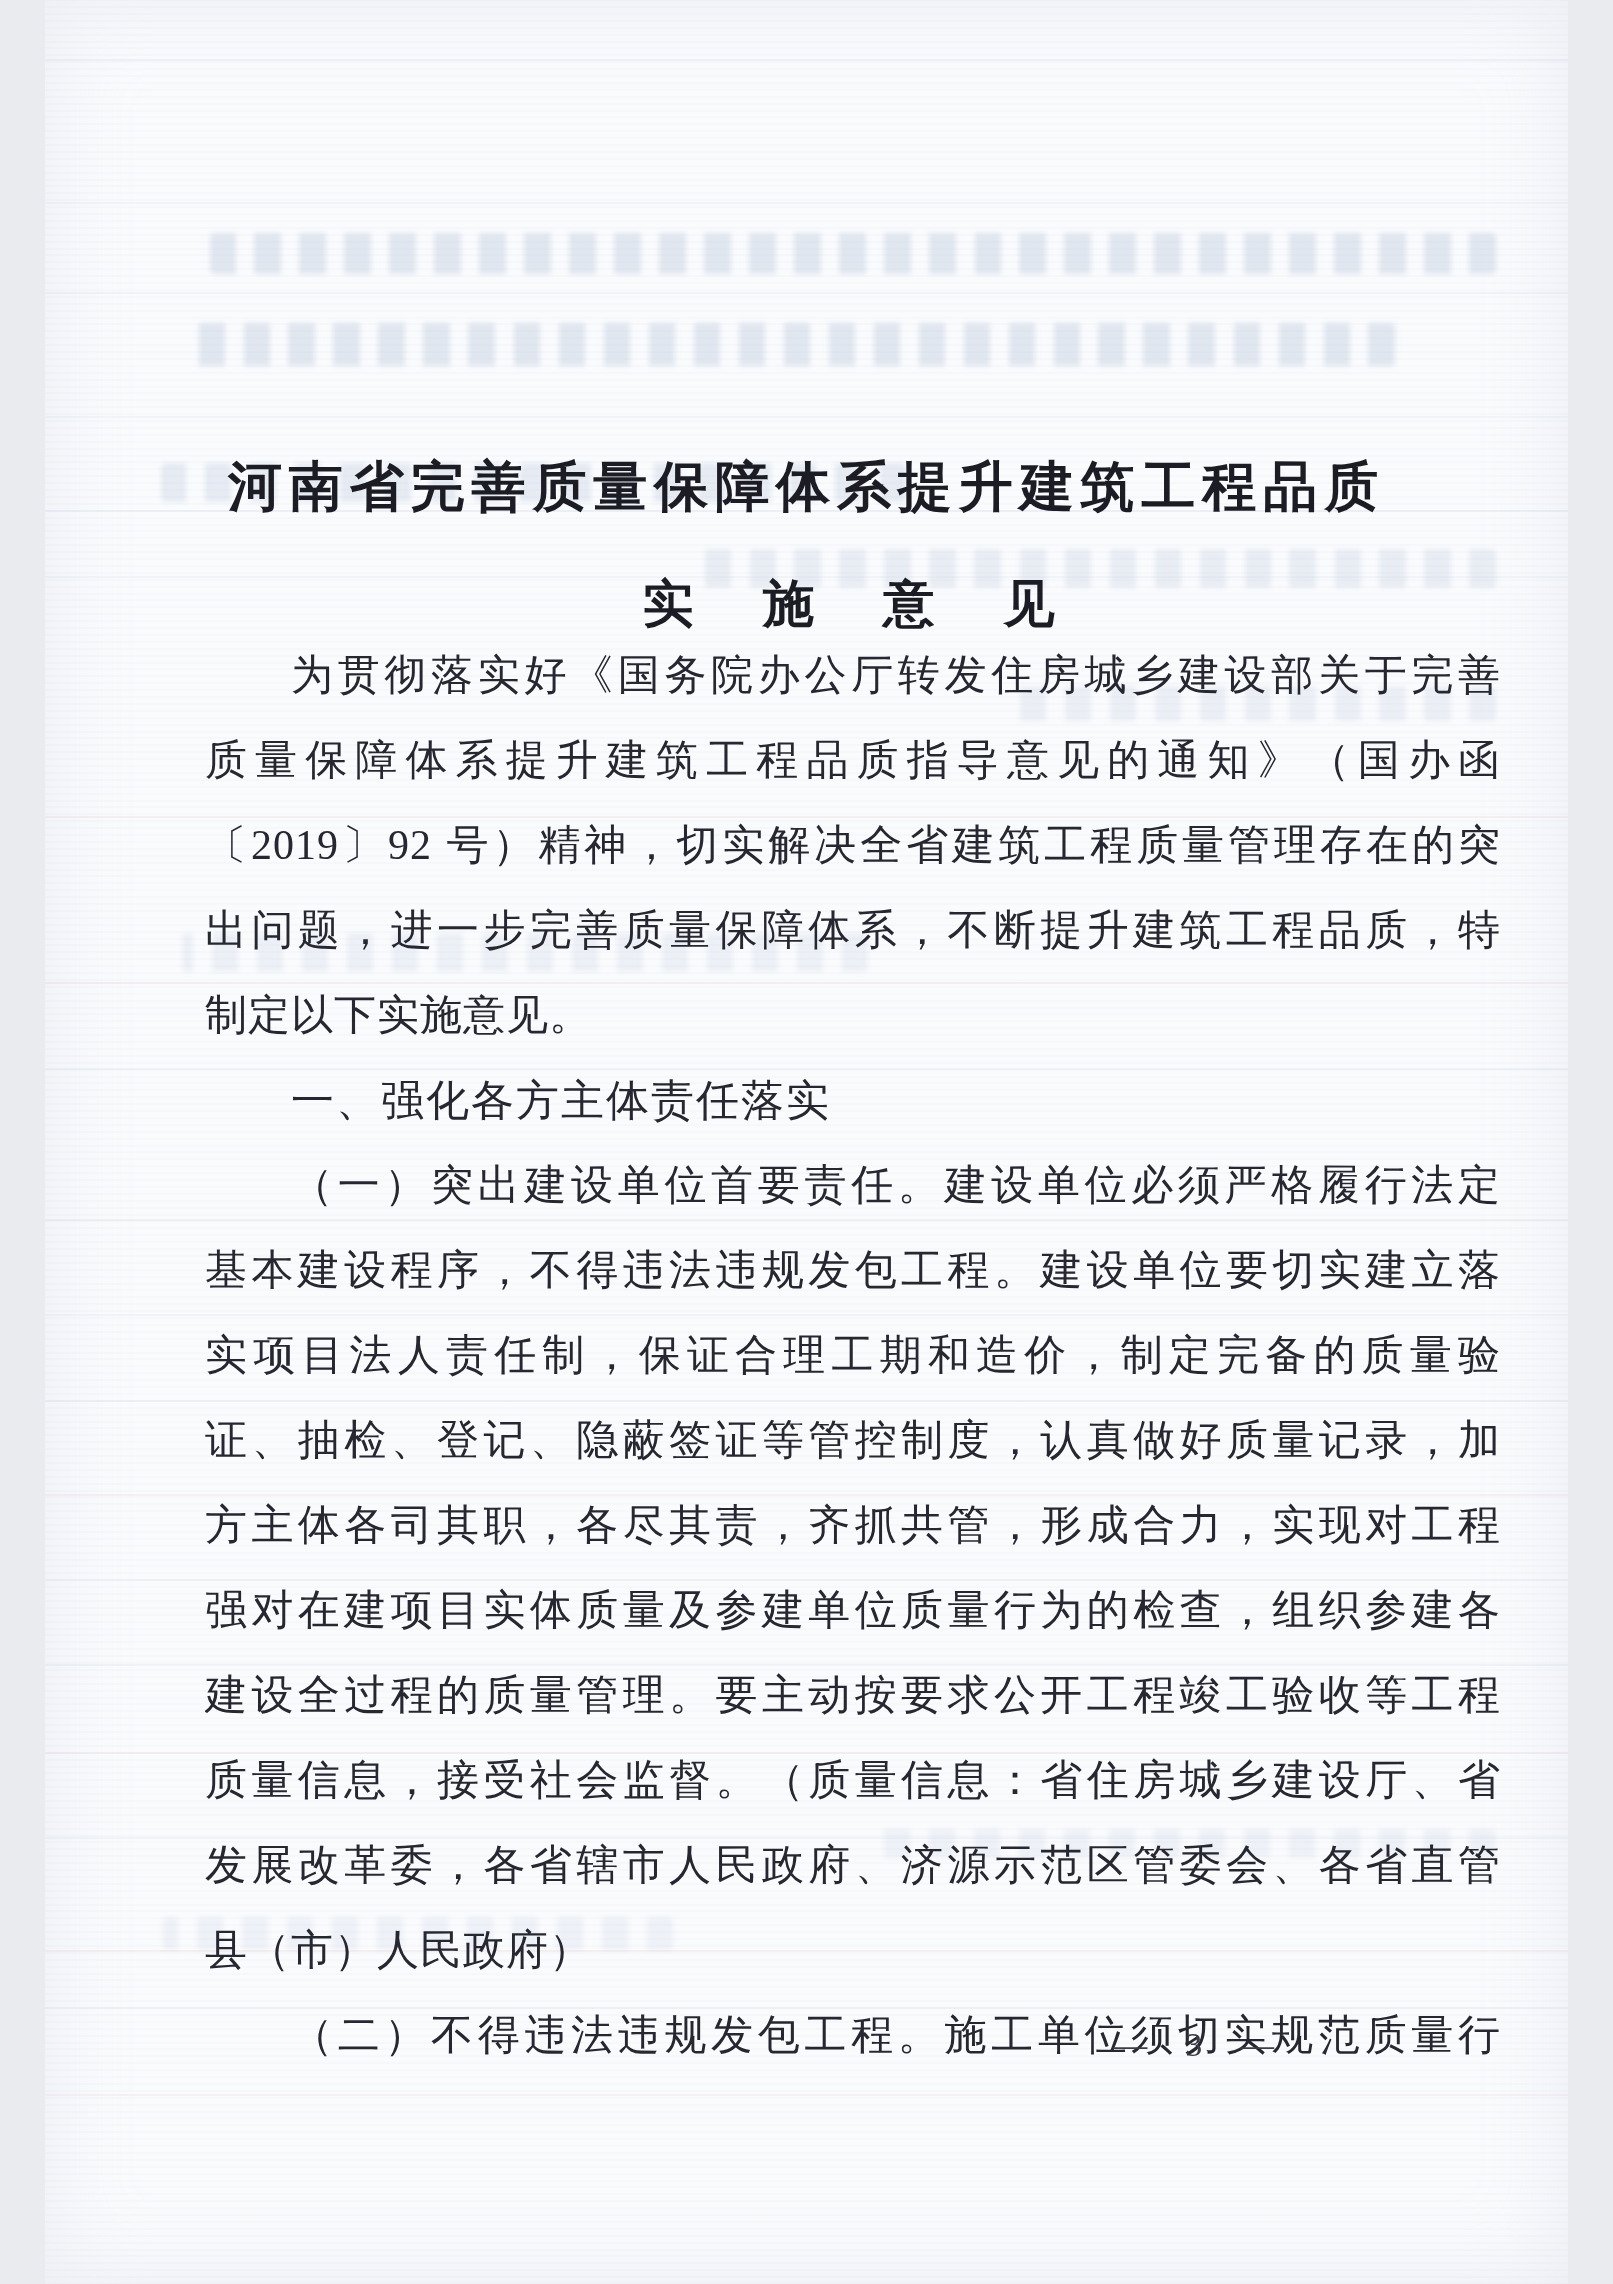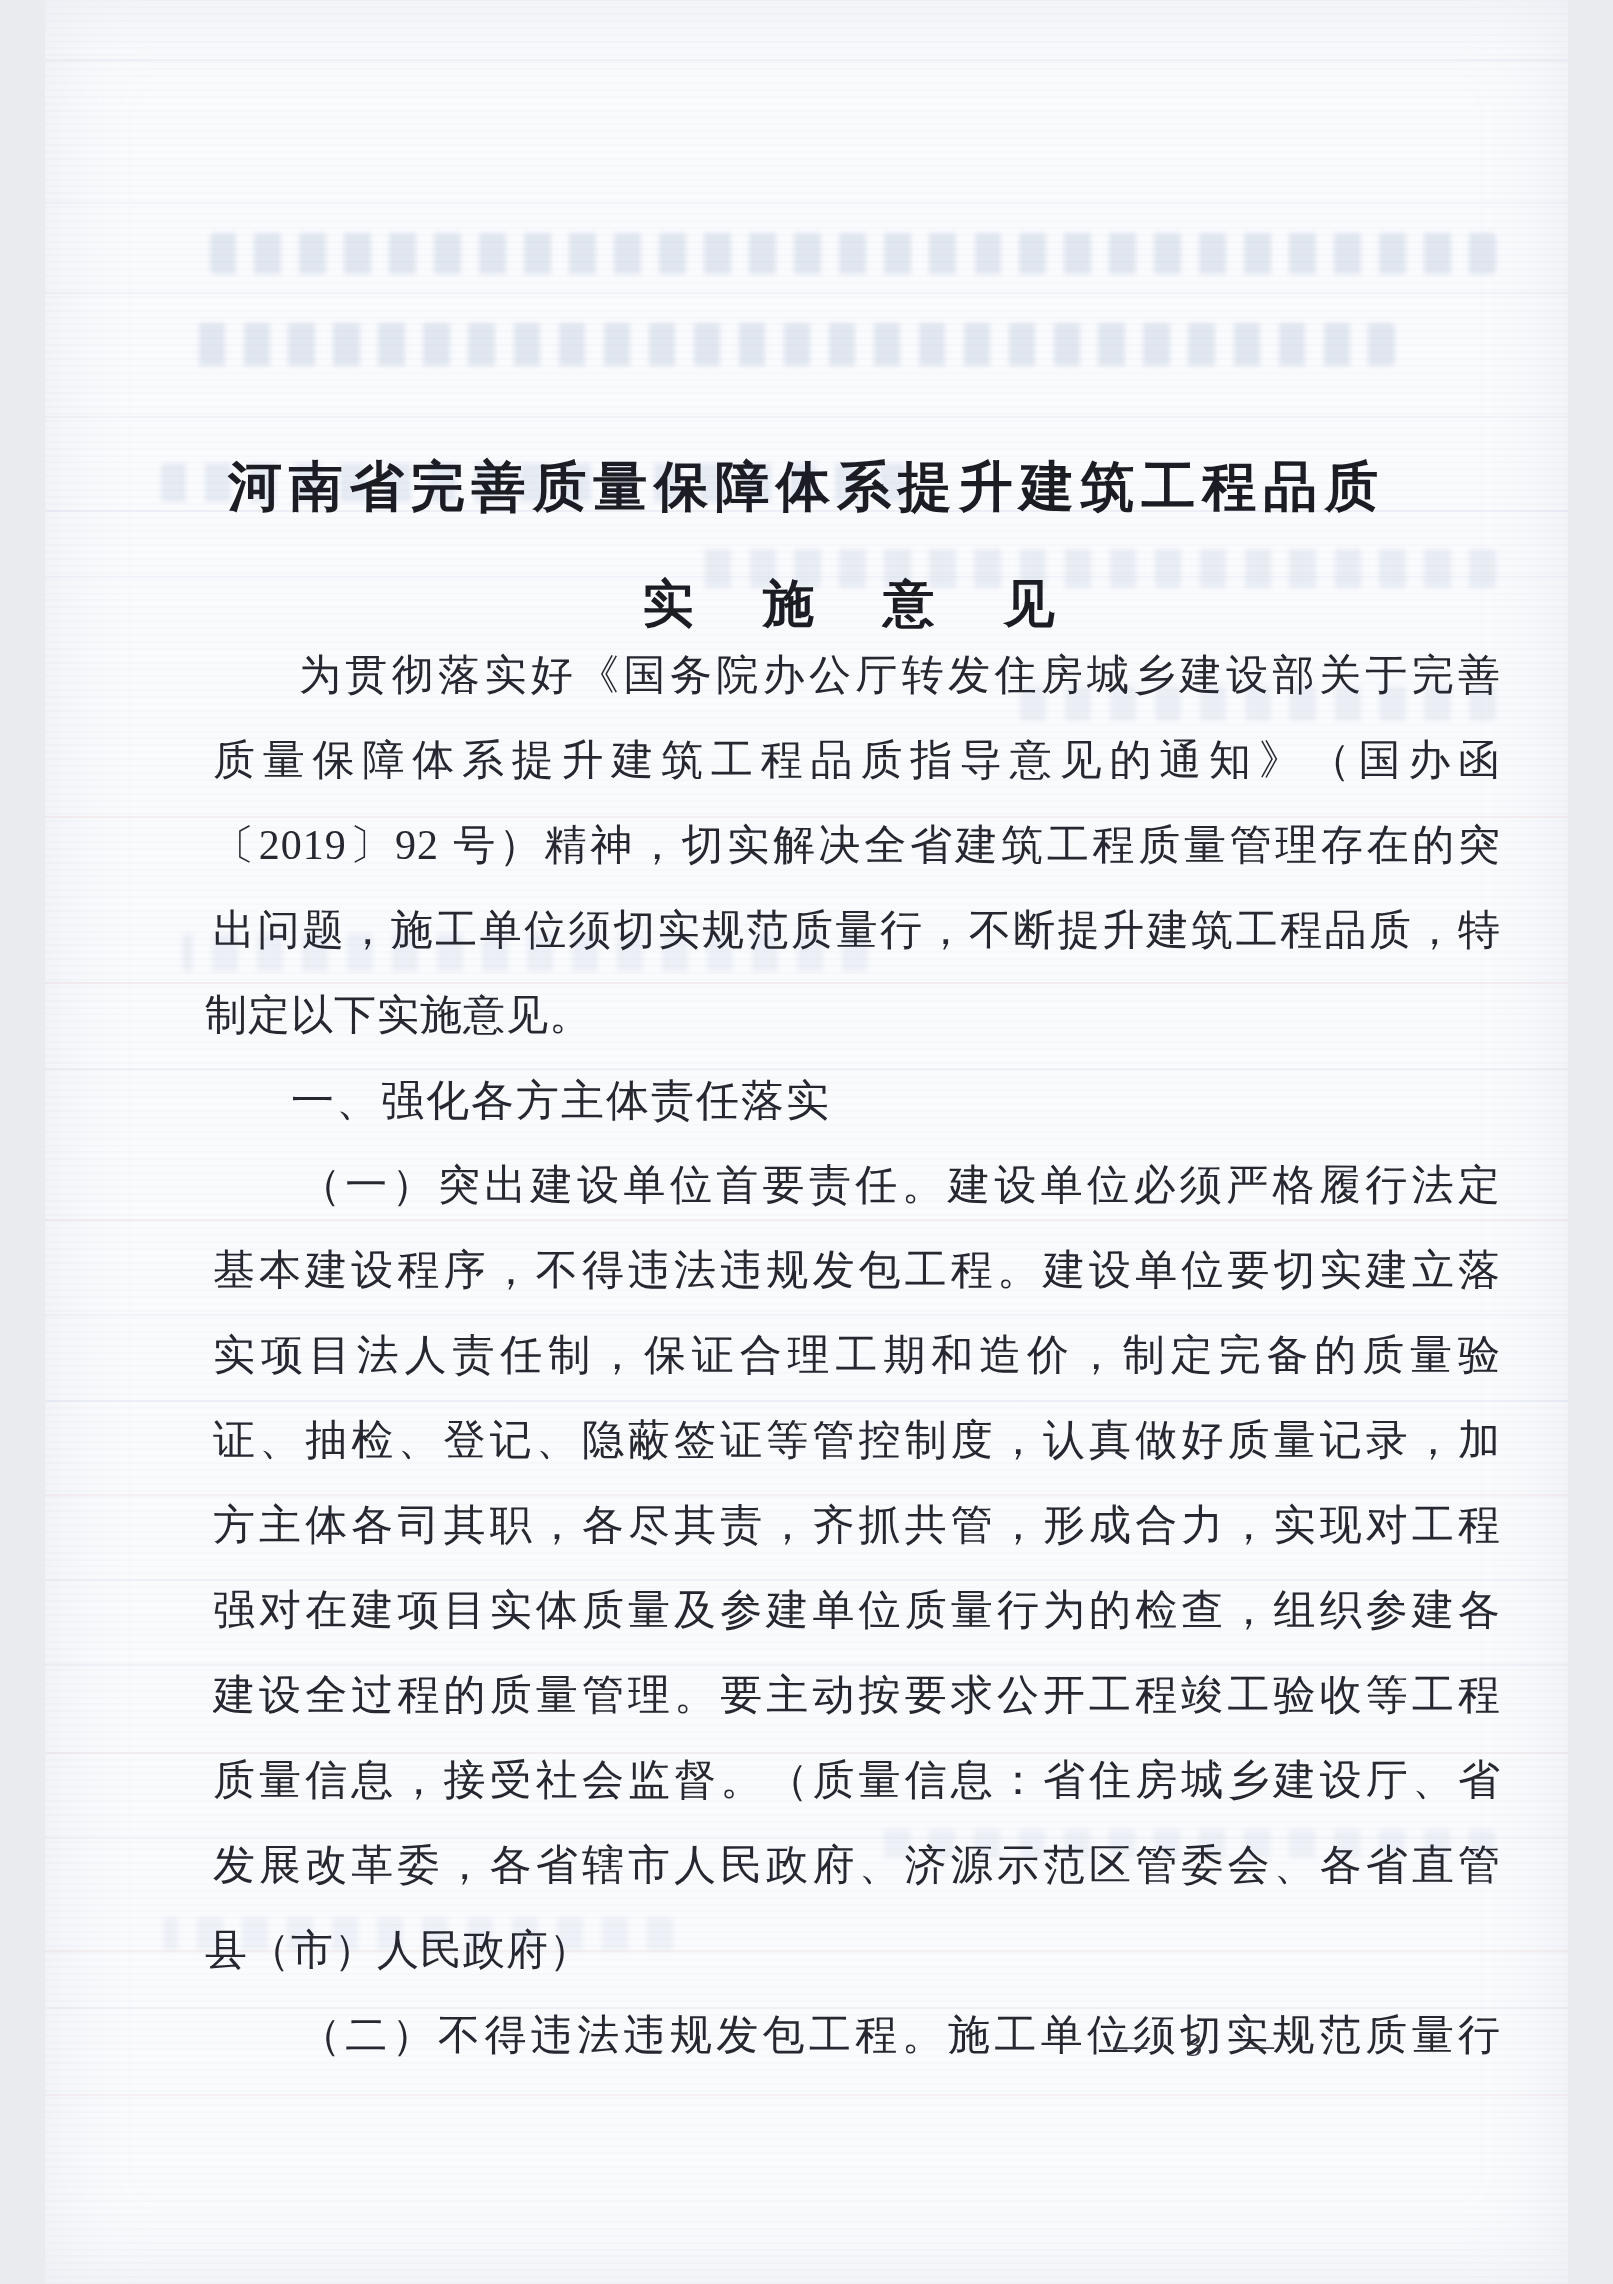--- a/index.html
+++ b/index.html
@@ -45,21 +45,21 @@
     font-size:42px;
     white-space:nowrap;
     color:#262730;
     letter-spacing:1px;
   }
   .fill{
     white-space:normal;
     text-align:justify;
     text-align-last:justify;
     -moz-text-align-last:justify;
-    height:85px;overflow:hidden;margin-left:8px;
+    height:85px;overflow:hidden;
   }
   .indent{ text-indent:86px; }
   .heading{
     font-family:"Liberation Sans", sans-serif;
     font-weight:400;
     font-size:43px;
     letter-spacing:2px;
   }
 
   
@@ -131,21 +131,21 @@
   <div class="vline" style="left:1580px;top:1117px;height:990px;"></div>
   <div class="vline" style="left:1602px;top:147px;height:137px;opacity:.6;"></div>
 
   <h1 class="title1">河南省完善质量保障体系提升建筑工程品质</h1>
   <h2 class="title2">实 施 意 见</h2>
 
   <main class="body-block">
     <p class="line fill indent">为贯彻落实好《国务院办公厅转发住房城乡建设部关于完善</p>
     <p class="line fill">质量保障体系提升建筑工程品质指导意见的通知》（国办函</p>
     <p class="line fill">〔2019〕92 号）精神，切实解决全省建筑工程质量管理存在的突</p>
-    <p class="line fill">出问题，施工单位须切实规范质量行，不断提升建筑工程品质，特</p>
+    <p class="line fill">出问题，进一步完善质量保障体系，不断提升建筑工程品质，特</p>
     <p class="line">制定以下实施意见。</p>
     <p class="line heading indent">一、强化各方主体责任落实</p>
     <p class="line fill indent">（一）突出建设单位首要责任。建设单位必须严格履行法定</p>
     <p class="line fill">基本建设程序，不得违法违规发包工程。建设单位要切实建立落</p>
     <p class="line fill">实项目法人责任制，保证合理工期和造价，制定完备的质量验</p>
     <p class="line fill">证、抽检、登记、隐蔽签证等管控制度，认真做好质量记录，加</p>
     <p class="line fill">方主体各司其职，各尽其责，齐抓共管，形成合力，实现对工程</p>
     <p class="line fill">强对在建项目实体质量及参建单位质量行为的检查，组织参建各</p>
     <p class="line fill">建设全过程的质量管理。要主动按要求公开工程竣工验收等工程</p>
     <p class="line fill">质量信息，接受社会监督。（质量信息：省住房城乡建设厅、省</p>

